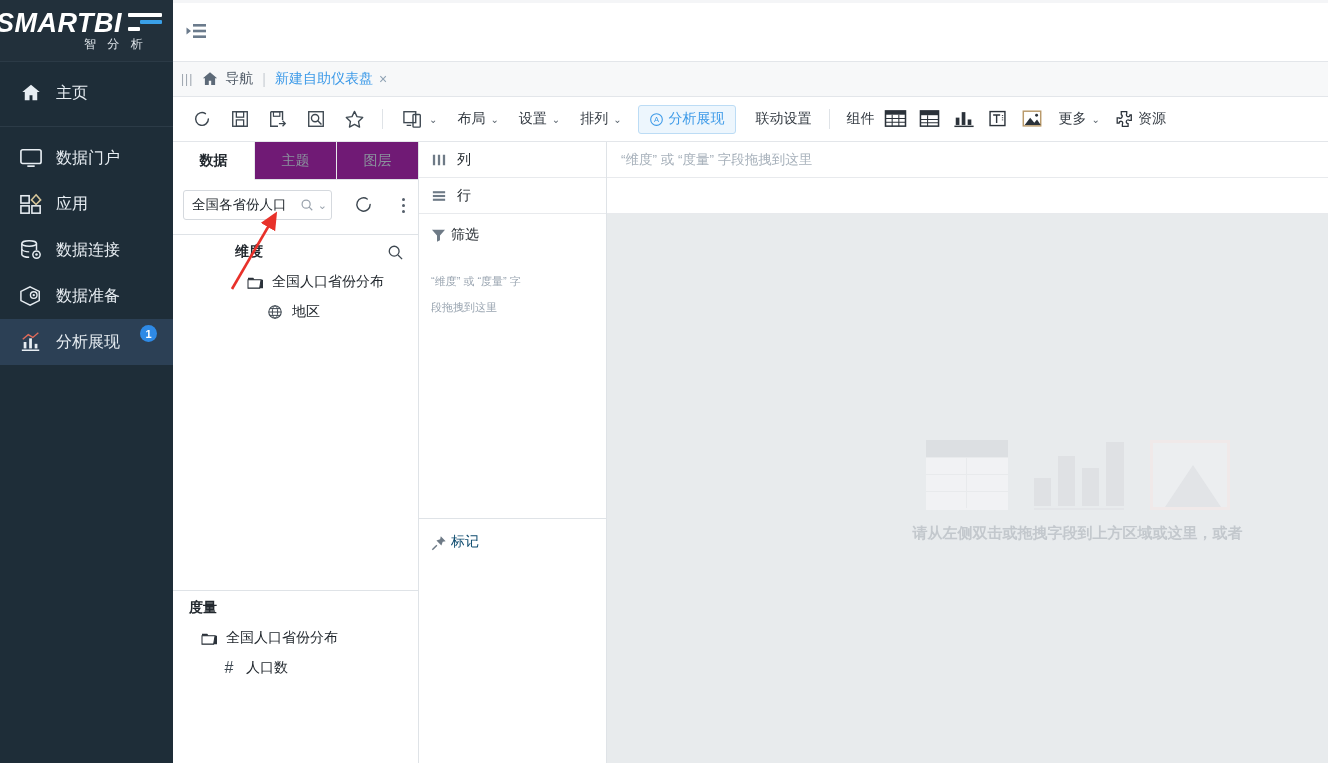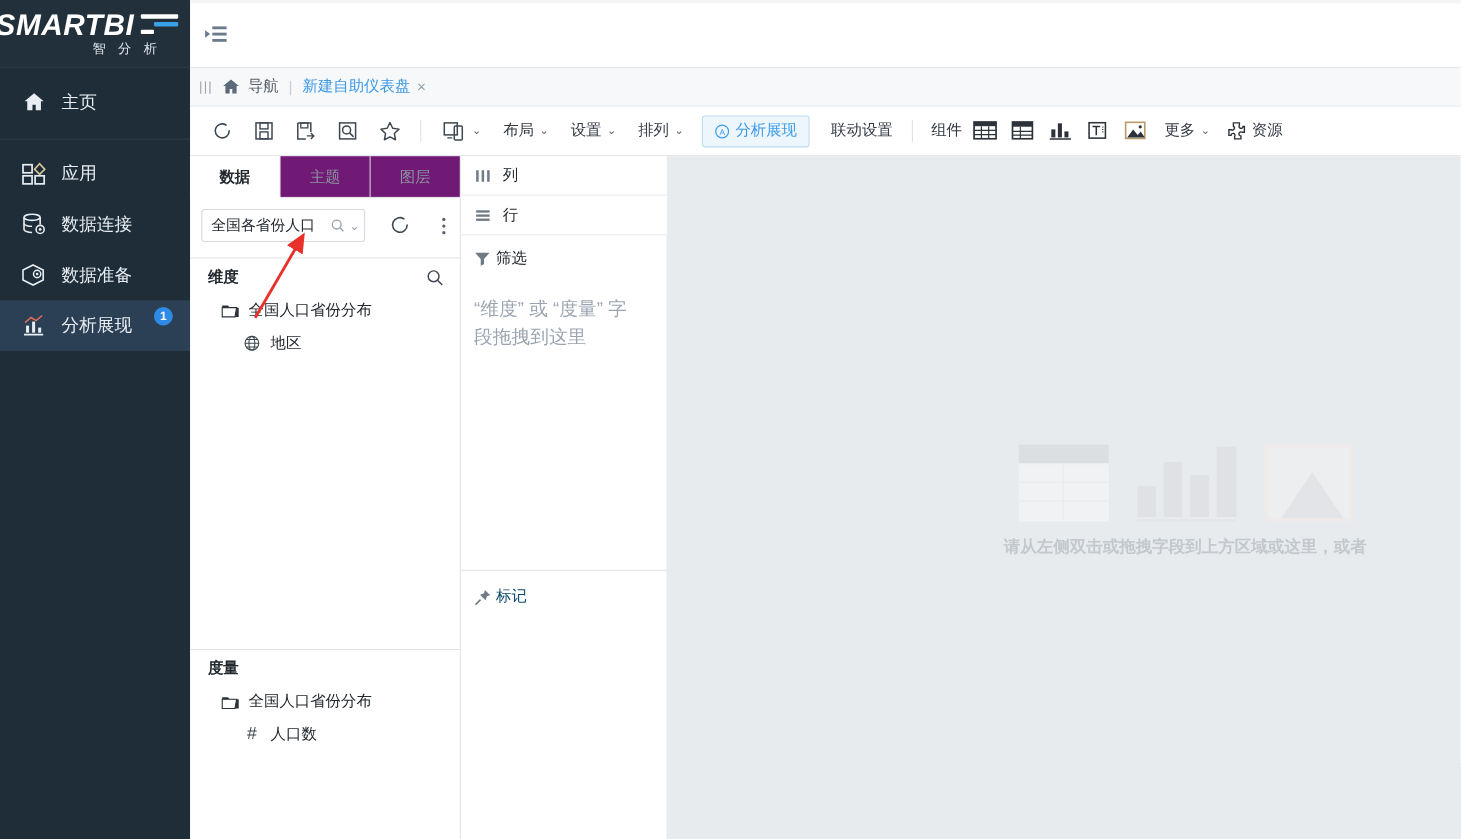--- a/index.html
+++ b/index.html
@@ -144,30 +144,30 @@
   .ds-refresh { width:20px; height:20px; cursor:pointer; flex-shrink:0;}
   .ds-more { width:14px; display:flex; flex-direction:column; align-items:center; gap:3px; cursor:pointer; flex-shrink:0;}
   .ds-more b{ width:3px; height:3px; background:#555f6b; border-radius:50%; display:block;}
 
   .section-hdr { display:flex; align-items:center; padding: 8px 14px 6px 16px; }
   .section-title { font-size:14px; font-weight:bold; color:#22282e; flex:1;}
   .tree-node { display:flex; align-items:center; font-size:14px; color:#22282e; height:30px; padding-left:26px; cursor:pointer;}
   .tree-node .t-ico { width:20px; margin-right:7px; display:flex; align-items:center; justify-content:center;}
   .tree-leaf { padding-left:46px; }
   .panel-split { height:1px; background:#dfe3e7; margin-top: 4px;}
-  .dim-area { height: 351px; overflow:hidden; position:relative;}
+  .dim-area { height: 351px; overflow:hidden; position:relative;margin-left:46px;}
   .meas-area { flex:1; }
 
   
   .shelf { width:188px; flex-shrink:0; background:#fff; display:flex; flex-direction:column; border-right:1px solid #dfe3e7;}
   .shelf-row { height:36px; display:flex; align-items:center; padding-left:12px; border-bottom:1px solid #e8eaed; font-size:14px; color:#22282e; background:#fff; position:relative; z-index:2;}
   .shelf-row .s-ico { width:20px; margin-right:6px; display:flex; align-items:center;}
   .filter-box { padding: 12px 12px 0 12px; flex:0 0 auto;}
   .filter-hdr { display:flex; align-items:center; font-size:14px; color:#22282e; margin-bottom:24px;}
-  .filter-hint { font-size:17px; color:#9aa5b1; line-height:26px;}
+  .filter-hint { font-size:11px; color:#9aa5b1; line-height:26px;}
   .filter-spacer { flex:1; border-bottom:1px solid #dfe3e7;}
   .marks-box { padding: 14px 12px; }
   .marks-hdr { display:flex; align-items:flex-end; font-size:14px; color:#0c4a6e;}
   .marks-rest { flex:1; }
 
   
   .canvas-col { flex:1; display:flex; flex-direction:column; min-width:0;}
   .dropzones { }
   .dz { height:36px; border-bottom:1px solid #e8eaed; display:flex; align-items:center; background:#fff;}
   .dz-hint { font-size:13.5px; color:#a6b0ba; padding-left:14px;}
@@ -220,20 +220,29 @@
           <svg width="22" height="22" viewBox="0 0 24 24">
               <path fill="#e7edf2" d="M12 3 2.5 11h2.7v9h5.2v-5.6h3.2V20h5.2v-9h2.7z"></path>
             </svg>
         </span>
         <span>主页</span>
       </div>
 
 
       <div class="nav-divider"></div>
 
+      <div class="nav-item">
+        <span class="nav-ico">
+          <svg width="24" height="22" viewBox="0 0 26 24">
+              <rect x="2" y="3" width="22" height="15" rx="2" fill="none" stroke="#e7edf2" stroke-width="1.8"></rect>
+              <rect x="9" y="20" width="8" height="1.8" fill="#e7edf2"></rect>
+            </svg>
+        </span>
+        <span>数据门户</span>
+      </div>
 
       <div class="nav-item">
         <span class="nav-ico">
           <svg width="24" height="22" viewBox="0 0 26 24">
             <rect x="2" y="3" width="9" height="8" fill="none" stroke="#e7edf2" stroke-width="1.7"></rect>
             <rect x="2" y="14" width="9" height="8" fill="none" stroke="#e7edf2" stroke-width="1.7"></rect>
             <rect x="14" y="14" width="9" height="8" fill="none" stroke="#e7edf2" stroke-width="1.7"></rect>
             <path d="M18.5 2 23.5 7.5 18.5 12.5 13.5 7.5Z" fill="none" stroke="#d8c79a" stroke-width="1.7"></path>
           </svg>
         </span>
@@ -567,20 +576,28 @@
                   <path d="M6.6 11.4 1.5 16.5" stroke="#6e7a86" stroke-width="1.6"></path>
                 </svg>
             </span>
             <span>标记</span>
           </div>
         </div>
         <div class="marks-rest"></div>
       </div>
 
       <div class="canvas-col">
+        <div class="dropzones">
+          <div class="dz">
+            <span class="dz-hint">“维度” 或 “度量” 字段拖拽到这里</span>
+          </div>
+          <div class="dz">
+            <span class="dz-hint"></span>
+          </div>
+        </div>
 
         <div class="canvas">
           <div class="canvas-ph">
             <div class="ph-icons">
               <div class="ph-table">
                 <div class="th"></div>
                 <div class="tr">
                     <span></span>
                     <span></span>
                   </div>

